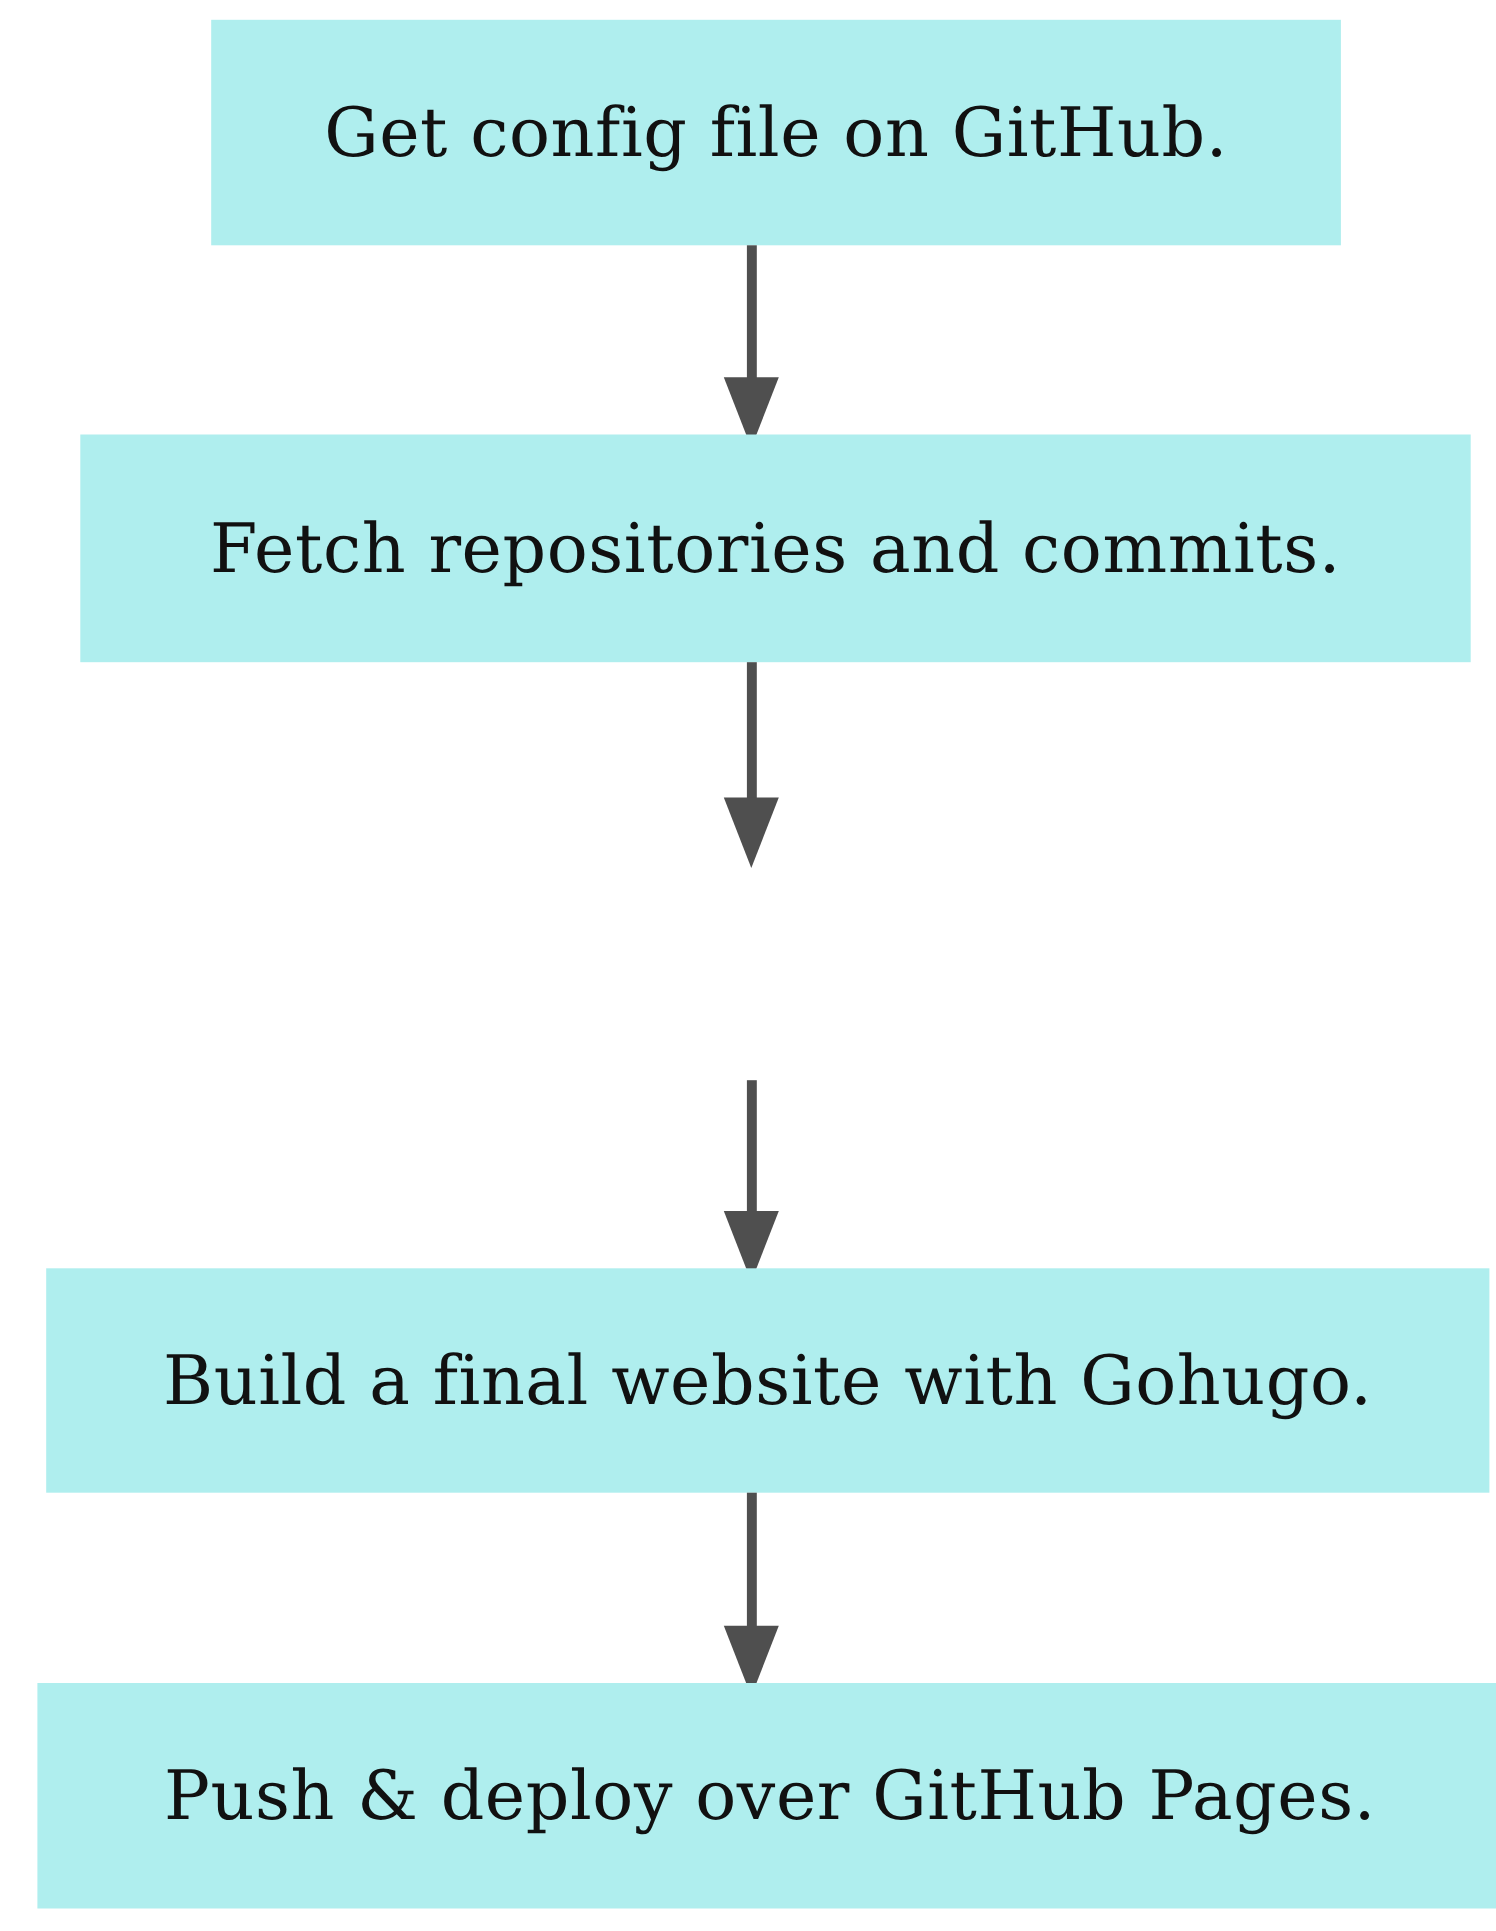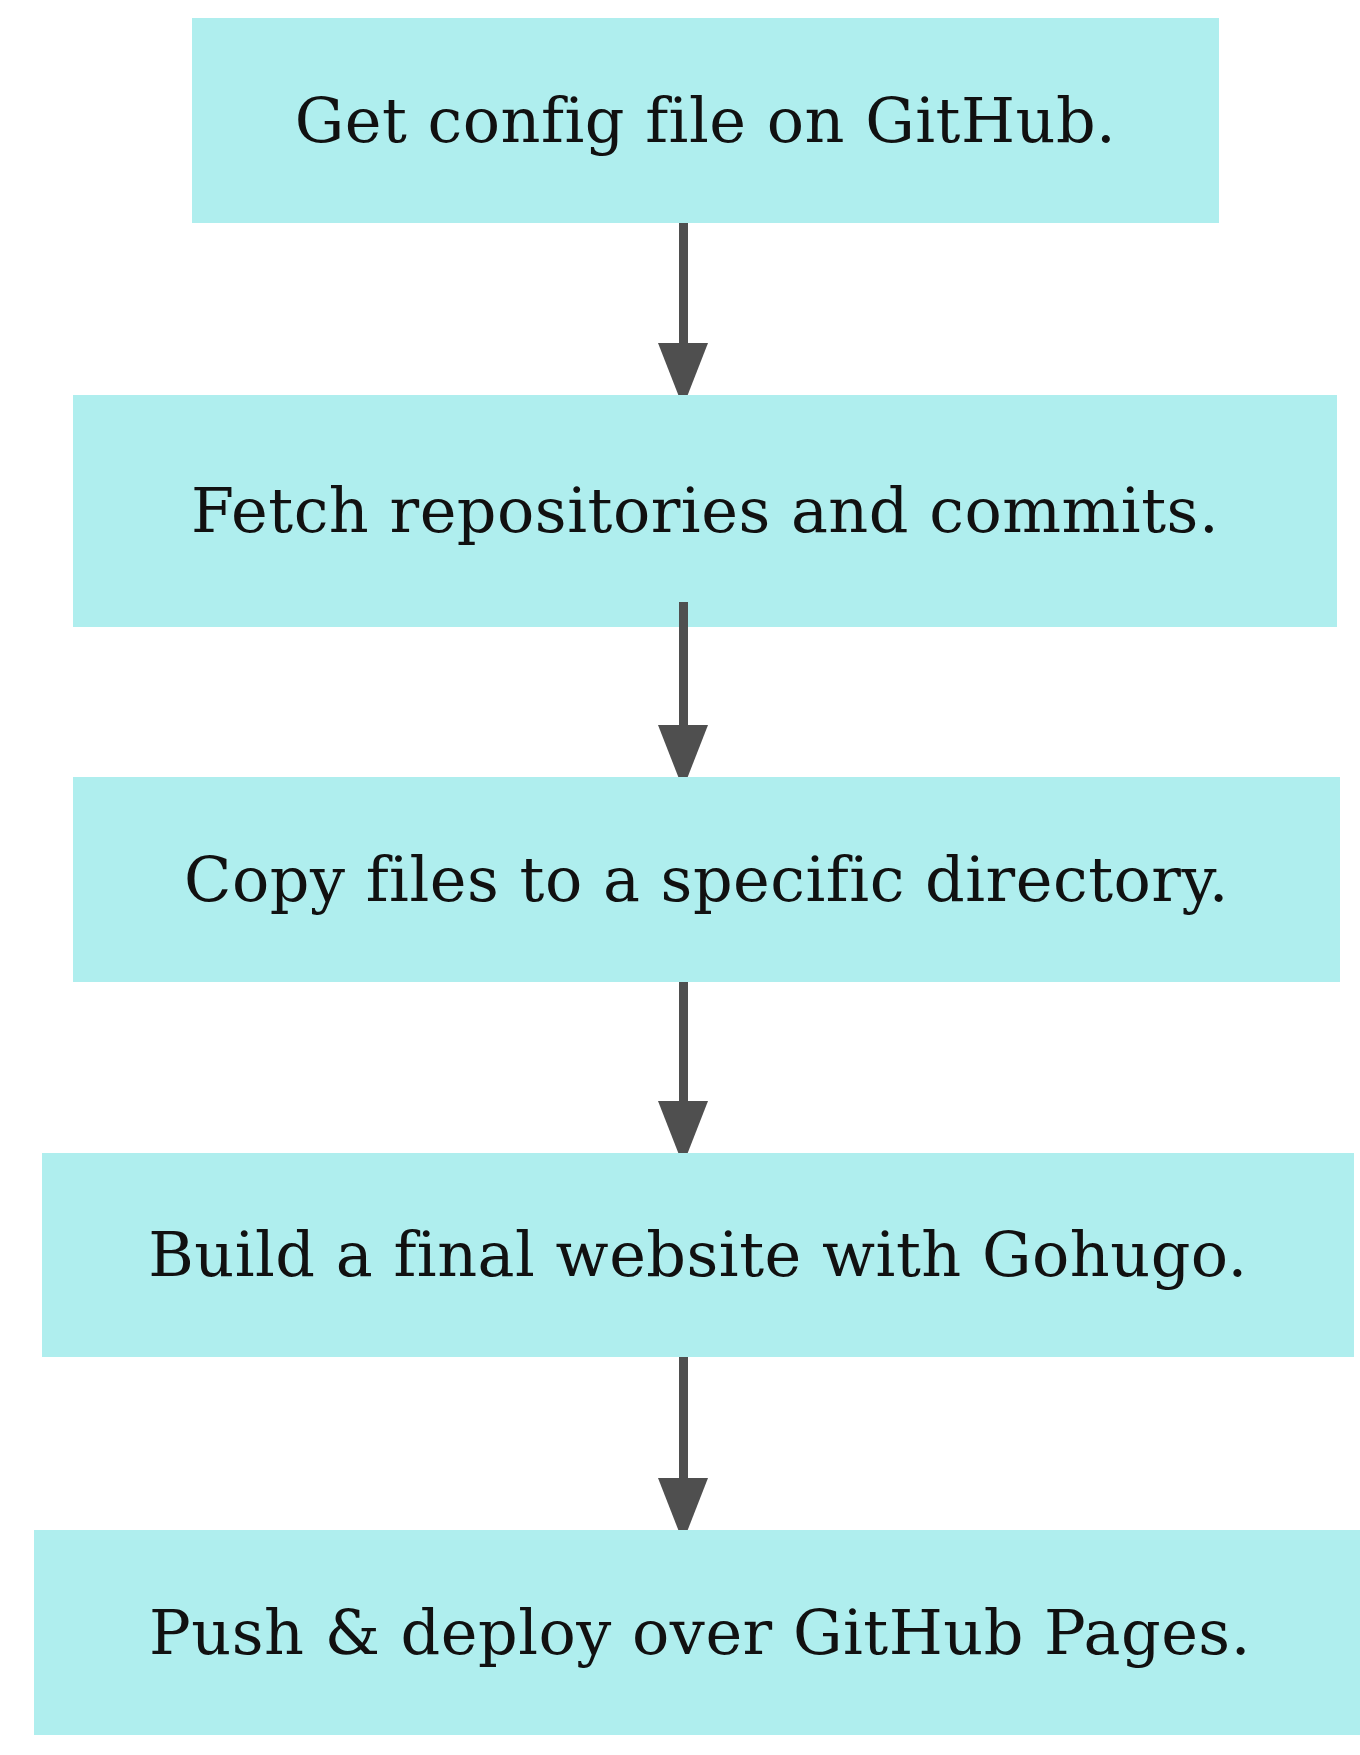--- a/index.html
+++ b/index.html
@@ -26,21 +26,21 @@
   }
   .node span {
     font-size: 62px;
     line-height: 1.15;
     color: var(--text-color, #111111);
     letter-spacing: 0.5px;
     white-space: nowrap;
   }
   
   .n1 { left: 176px; top: 18px;   width: 1027px; height: 205px; }
-  .n2 { left: 57px;  top: 395px;  width: 1264px; height: 232px; }
+  .n2 { left: 57px;  top: 395px;  width: 1264px; height: 207px; }
   .n3 { left: 57px;  top: 777px;  width: 1267px; height: 205px; }
   .n4 { left: 26px;  top: 1153px; width: 1312px; height: 204px; }
   .n5 { left: 18px;  top: 1530px; width: 1332px; height: 205px; }
 
   
   .arrow {
     position: absolute;
     left: 656px;          
     width: 54px;
   }
@@ -83,23 +83,20 @@
 
   <div class="node n2">
     <span>Fetch repositories and commits.</span>
   </div>
 
   <div class="arrow a2">
     <div class="shaft"></div>
     <div class="head"></div>
   </div>
 
-  <div class="node n3">
-    <span>Copy files to a specific directory.</span>
-  </div>
 
   <div class="arrow a3">
     <div class="shaft"></div>
     <div class="head"></div>
   </div>
 
   <div class="node n4">
     <span>Build a final website with Gohugo.</span>
   </div>
 

